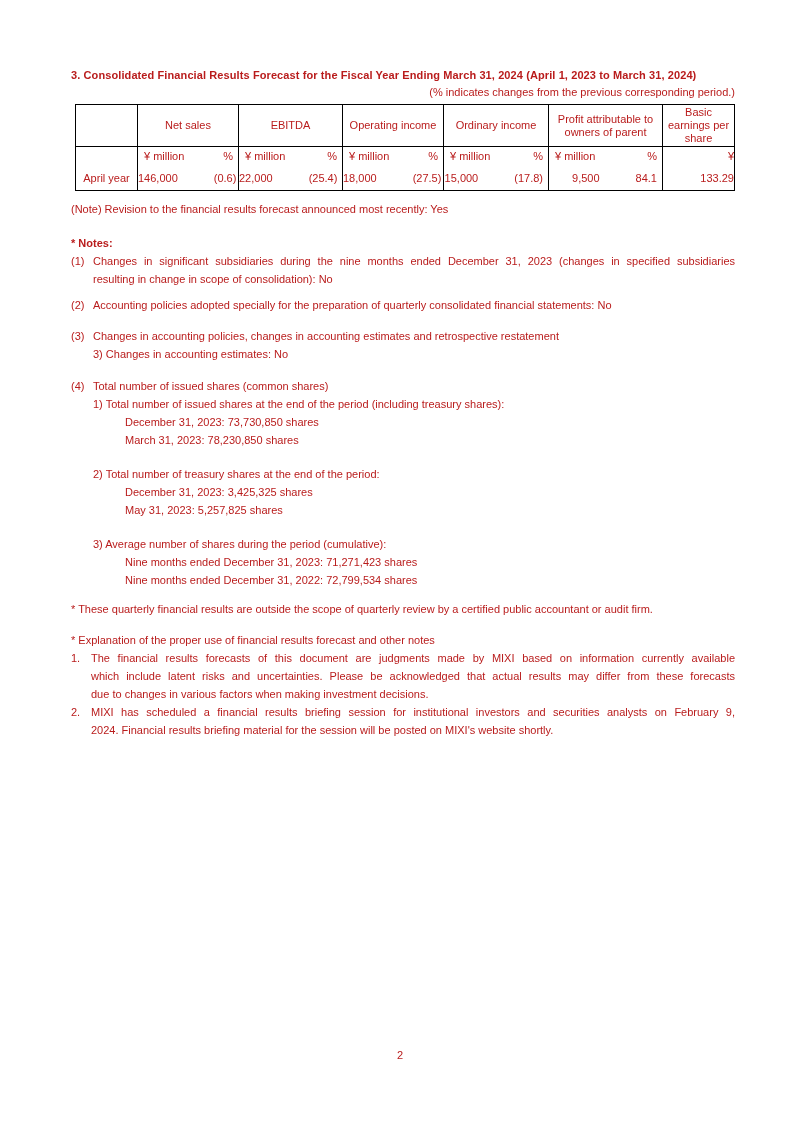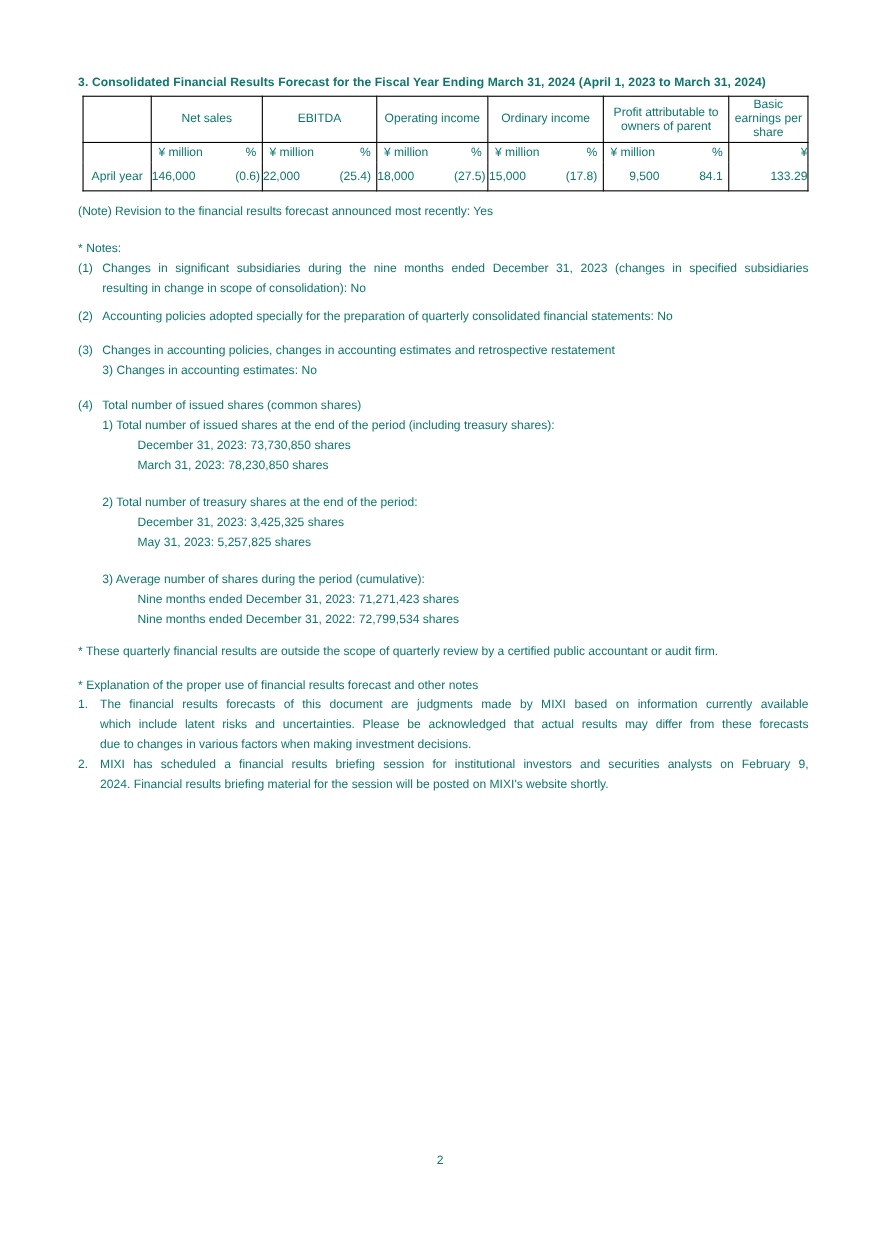--- a/index.html
+++ b/index.html
@@ -3,21 +3,21 @@
 <meta charset="utf-8">
 <style>
   html, body { margin: 0; padding: 0; background: #e8e8e8; }
   .page {
     position: relative;
     width: 800px;
     height: 1131px;
     margin: 0 auto;
     background: #ffffff;
     font-family: "Liberation Sans", sans-serif;
-    color: #0f766e;
+    color: #b91c1c;
     overflow: hidden;
   }
   .content {
     position: absolute;
     left: 71px;
     top: 68px;
     width: 664px;
     font-size: 11px;
     line-height: 18px;
   }
@@ -57,21 +57,21 @@
   tr.unit-row td { height: 17px; vertical-align: middle; border-bottom: none; }
   tr.data-row td { height: 25px; vertical-align: middle; border-top: none; }
   td.row-label { text-align: center; }
   .cell-flex { display: flex; align-items: center; gap: 36px; }
   .u-name { padding-left: 6px; }
   .u-pct  { margin-left: auto; padding-right: 5px; }
   .v-val  { width: 60%; text-align: right; }
   .v-pct  { flex: 1; text-align: right; padding-right: 5px; }
   .yen-right { text-align: right; padding-right: 7px; }
   .note-line { margin-top: 9px; }
-  .notes-heading { font-weight: normal; margin-top: 16px; }
+  .notes-heading { font-weight: bold; margin-top: 16px; }
   .note-item { display: flex; }
   .note-num { width: 22px; flex: none; }
   .note-body { flex: 1; }
   .jline { text-align: justify; text-align-last: justify; }
   .date-line { margin-left: 32px; }
   .mt8  { margin-top: 8px; }
   .mt11 { margin-top: 11px; }
   .mt13 { margin-top: 13px; }
   .mt14 { margin-top: 14px; }
   .mt16 { margin-top: 16px; }
@@ -85,20 +85,21 @@
     line-height: 14px;
   }
 </style>
 </head>
 <body>
 
 <div class="page">
   <div class="content">
 
     <div class="doc-title">3. Consolidated Financial Results Forecast for the Fiscal Year Ending March 31, 2024 (April 1, 2023 to March 31, 2024)</div>
+    <div class="doc-subtitle">(% indicates changes from the previous corresponding period.)</div>
 
     <table class="forecast">
       <colgroup>
         <col style="width:62px">
           <col style="width:101px">
           <col style="width:104px">
         <col style="width:101px">
           <col style="width:105px">
           <col style="width:114px">
           <col style="width:72px">

